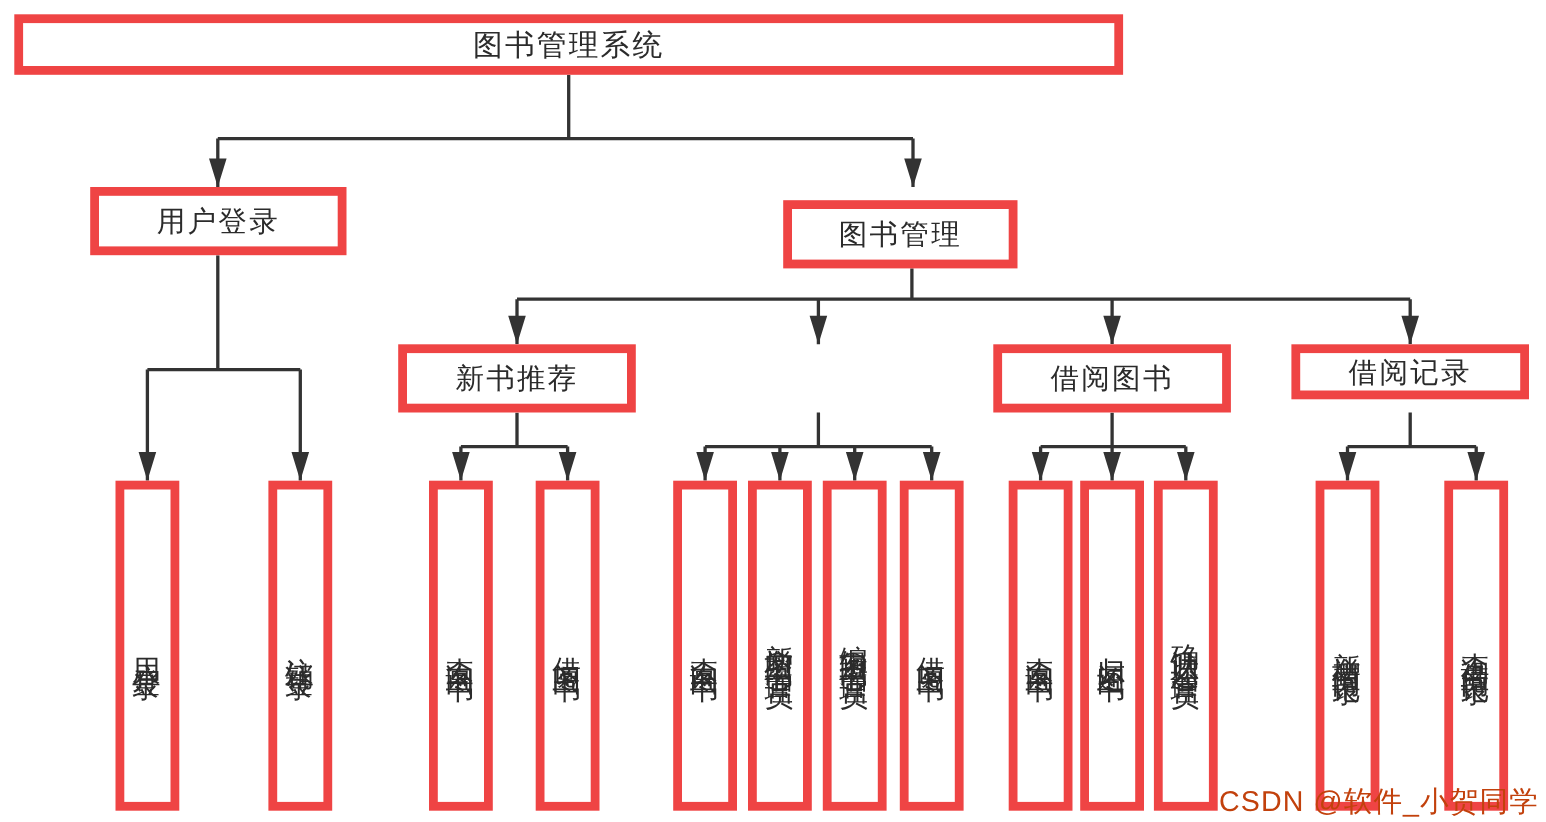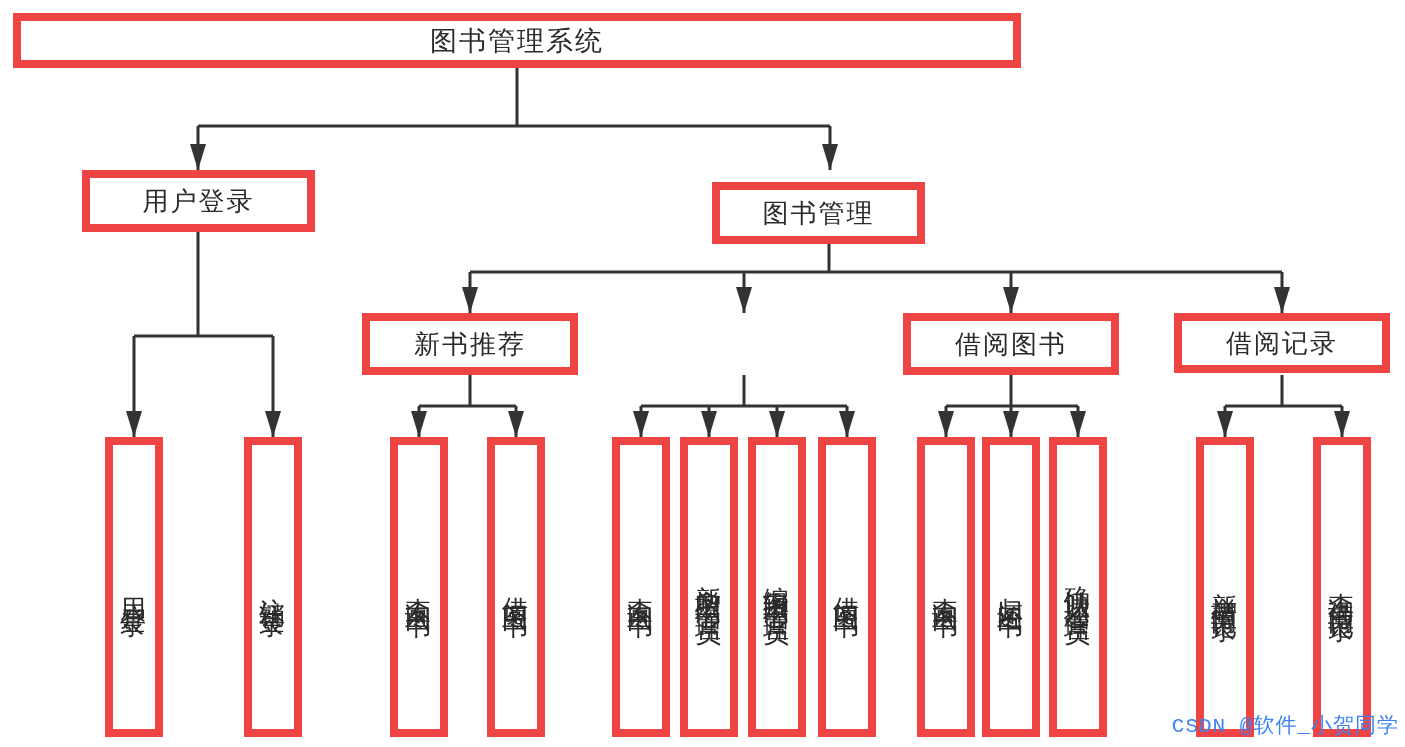--- a/index.html
+++ b/index.html
@@ -36,35 +36,34 @@
     writing-mode: vertical-rl;
     text-orientation: mixed;
     letter-spacing: 5px;
     font-size: 26px;
     white-space: pre;
   }
   .watermark {
     position: absolute;
     right: 6px;
     top: 711px;
-    font-size: 21px;
-    color: #3b82f6;
+    font-size: 26px;
+    color: #c2410c;
     letter-spacing: 1px;
     z-index: 5;
     white-space: nowrap;
-    font-family: Liberation Mono, monospace;
   }
   
   .n-root            { left: 13px;   top: 13px;  width: 1008px; height: 55px; }
   .n-user-login-grp  { left: 82px;   top: 170px; width: 233px;  height: 62px; }
   .n-book-mgmt       { left: 712px;  top: 182px; width: 213px;  height: 62px; }
   .n-new-book-rec    { left: 362px;  top: 313px; width: 216px;  height: 62px; }
   .n-book-borrow     { left: 636px;  top: 313px; width: 216px;  height: 62px; }
   .n-current-borrow  { left: 903px;  top: 313px; width: 216px;  height: 62px; }
-  .n-borrow-records  { left: 1174px; top: 313px; width: 216px;  height: 60px; }
+  .n-borrow-records  { left: 1174px; top: 313px; width: 216px;  height: 50px; }
   .leaf { top: 437px; width: 58px; height: 300px; }
   .n-leaf-user-login      { left: 105px; }
   .n-leaf-logout          { left: 244px; }
   .n-leaf-query-book-1    { left: 390px; }
   .n-leaf-borrow-book-1   { left: 487px; }
   .n-leaf-query-book-2    { left: 612px; }
   .n-leaf-add-book        { left: 680px; }
   .n-leaf-edit-book       { left: 748px; }
   .n-leaf-borrow-book-2   { left: 818px; }
   .n-leaf-query-book-3    { left: 917px; }

